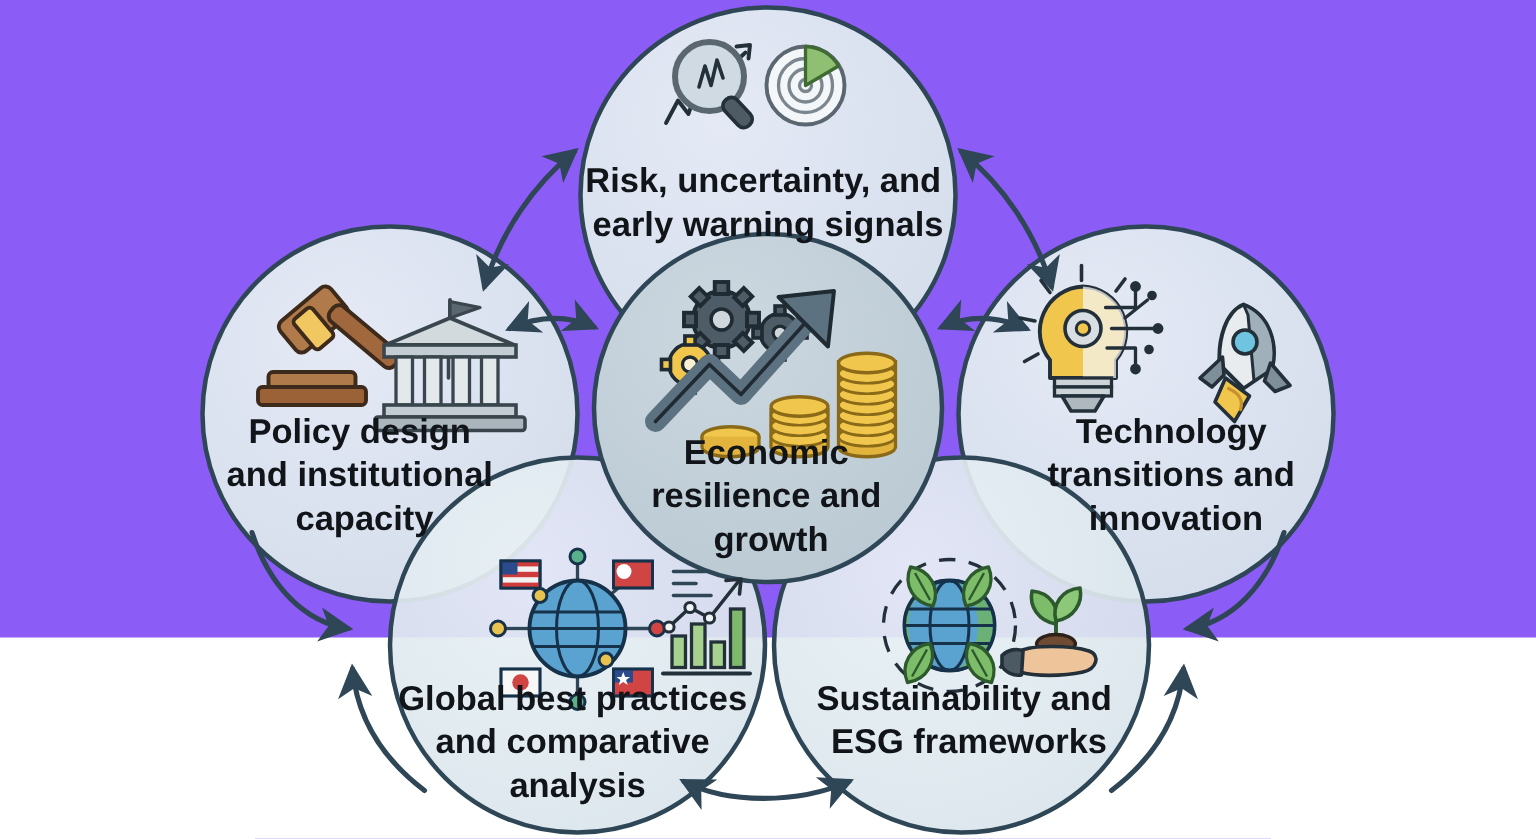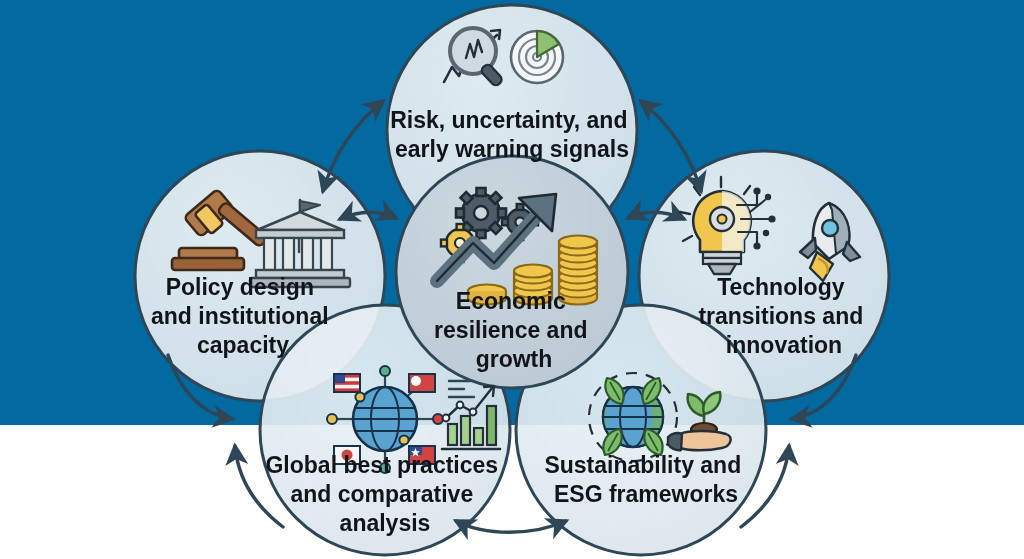--- a/index.html
+++ b/index.html
@@ -10,21 +10,21 @@
   body {
     width: 1024px;
     height: 559px;
     overflow: hidden;
     font-family: "Liberation Sans", sans-serif;
   }
   #stage {
     position: relative;
     width: 1024px;
     height: 425px;
-    background: #0369a1;
+    background: #8b5cf6;
   }
   #diagram-svg {
     position: absolute;
     left: 0;
     top: 0;
     width: 1024px;
     height: 559px;
   }
   .node-label {
     font-family: "Liberation Sans", sans-serif;

